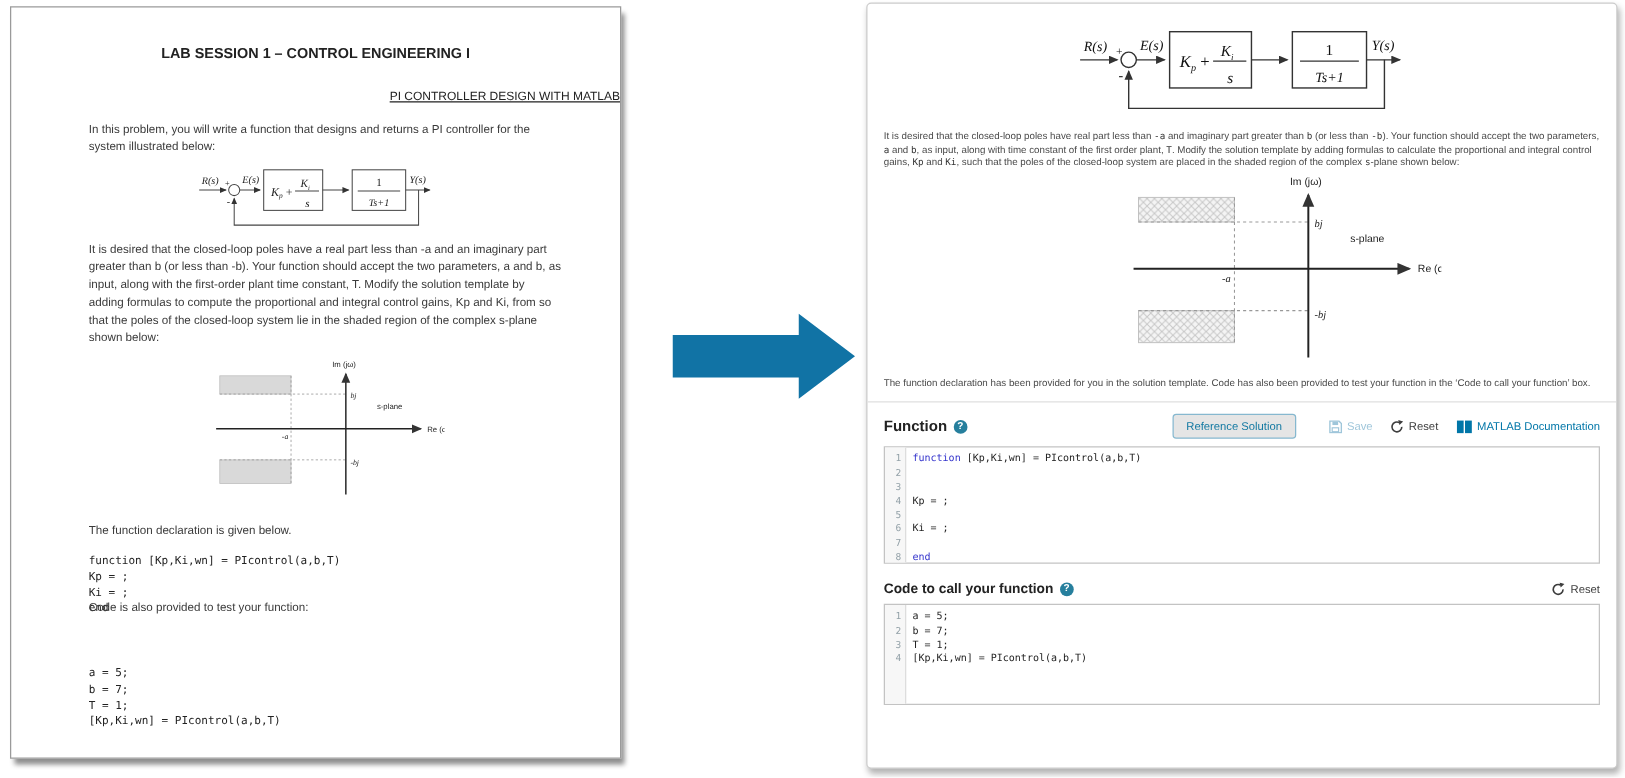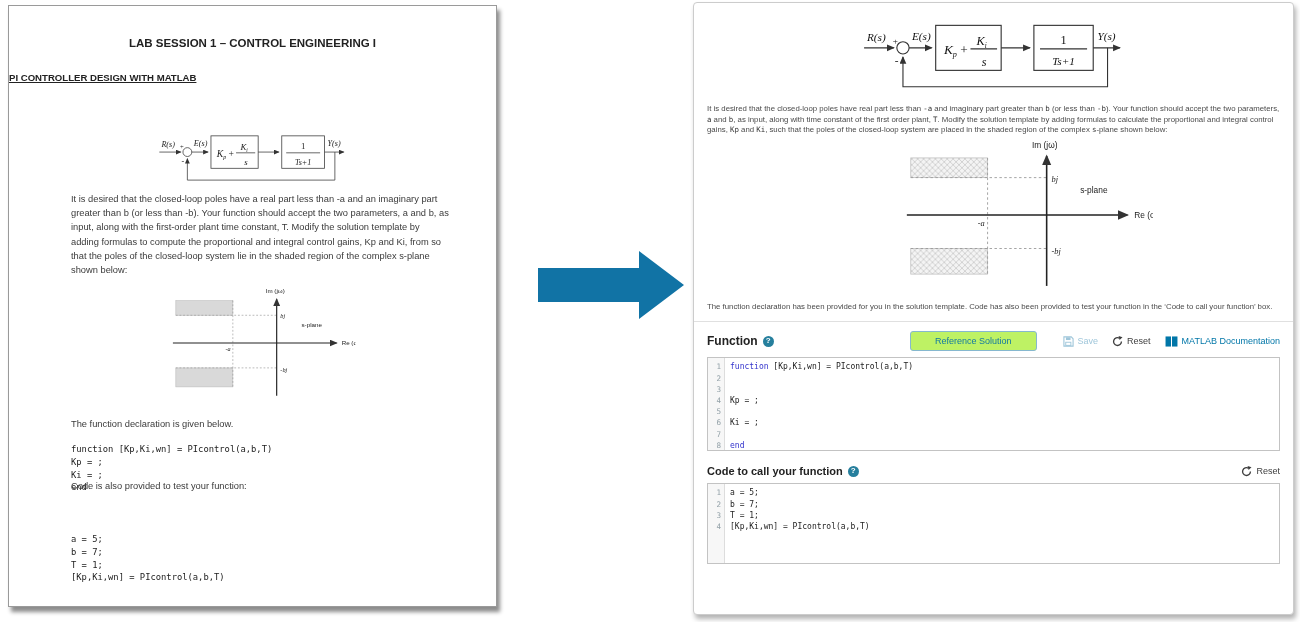--- a/index.html
+++ b/index.html
@@ -6,22 +6,22 @@
   html,body { width:1300px; height:622px; background:#ffffff; overflow:hidden;
               font-family:"Liberation Sans", sans-serif; }
   #stage { position:relative; width:1300px; height:622px; }
 
   
   .doc-page { position:absolute; left:8px; top:5px; width:489px; height:602px;
               background:#ffffff; border:1px solid #9a9a9a;
               box-shadow:3px 5px 4px rgba(0,0,0,0.45); }
   .doc-title { position:absolute; top:31px; left:0; right:0; text-align:center;
                font-size:11.5px; font-weight:bold; color:#222; }
-  .doc-subtitle { position:absolute; top:66px; left:0; right:0; text-align:left;
-                  font-size:9.6px; font-weight:bold; color:#222; text-decoration:underline; }
+  .doc-subtitle { position:absolute; top:66px; left:0; right:0; text-align:right;
+                  font-size:9.6px; font-weight:normal; color:#222; text-decoration:underline; }
   .doc-para { position:absolute; left:62px; width:378px; font-size:9.3px;
               line-height:14.2px; color:#3a3a3a; }
   .doc-para1 { top:90px; }
   .doc-para2 { top:186px; }
   .doc-para3 { top:411px; }
   .doc-para4 { top:473px; }
   .doc-code { position:absolute; left:62px; font-family:"DejaVu Sans Mono", monospace;
               font-size:8.8px; line-height:12.8px; color:#222; white-space:pre; }
   .doc-code1 { top:437px; }
   .doc-code2 { top:527px; }
@@ -48,22 +48,22 @@
 
   .sec-row { display:flex; align-items:center; justify-content:space-between;
              margin:9px 0 6px 0; }
   .sec-left { display:flex; align-items:center; gap:5px; }
   .sec-title { font-size:12px; font-weight:bold; color:#222; }
   .sec-title-sm { font-size:11px; font-weight:bold; color:#222; }
   .help { width:11px; height:11px; border-radius:50%; background:#267f9d; color:#fff;
           font-size:8px; font-weight:bold; display:inline-flex; align-items:center;
           justify-content:center; line-height:1; }
   .toolbar { display:flex; align-items:center; gap:14px; }
-  .btn-outline { font-size:9px; color:#1379a2; background:#bef264; border:1px solid #86b8cf;
-                 border-radius:3px; padding:4px 24px; cursor:pointer;
+  .btn-outline { font-size:9px; color:#1379a2; background:#e5e5e5; border:1px solid #86b8cf;
+                 border-radius:3px; padding:4px 10px; cursor:pointer;
                  font-family:"Liberation Sans", sans-serif; }
   .tool-link { display:inline-flex; align-items:center; gap:4px; font-size:9px;
                cursor:pointer; background:none; border:none;
                font-family:"Liberation Sans", sans-serif; }
   .tool-save { color:#9fc6da;padding-left:12px; }
   .tool-reset { color:#3d3d3d; }
   .tool-doc { color:#0076a8; }
 
   .editor { position:relative; border:1px solid #c3c3c3; background:#fff;
             font-family:"DejaVu Sans Mono", monospace; font-size:8px; }
@@ -82,20 +82,21 @@
   .mn { font-family:"Liberation Serif", serif; }
   .axlbl { font-family:"Liberation Sans", sans-serif; font-style:normal; }
 </style>
 </head>
 <body>
 <div id="stage">
 
   <section class="doc-page">
     <h1 class="doc-title">LAB SESSION 1 – CONTROL ENGINEERING I</h1>
     <h2 class="doc-subtitle">PI CONTROLLER DESIGN WITH MATLAB</h2>
+    <p class="doc-para doc-para1">In this problem, you will write a function that designs and returns a PI controller for the system illustrated below:</p>
 
     <svg class="doc-diagram" width="196" height="59" viewBox="0 0 262 80">
       <defs>
         <marker id="ah" markerWidth="8" markerHeight="8" refX="6" refY="3" orient="auto">
           <path d="M0,0 L7,3 L0,6 z" fill="#333"></path>
         </marker>
       </defs>
       <g stroke="#444" fill="none" stroke-width="1.1">
         <line x1="4" y1="34" x2="33" y2="34" marker-end="url(#ah)"></line>
         <circle cx="42" cy="34" r="6" fill="#fff"></circle>

